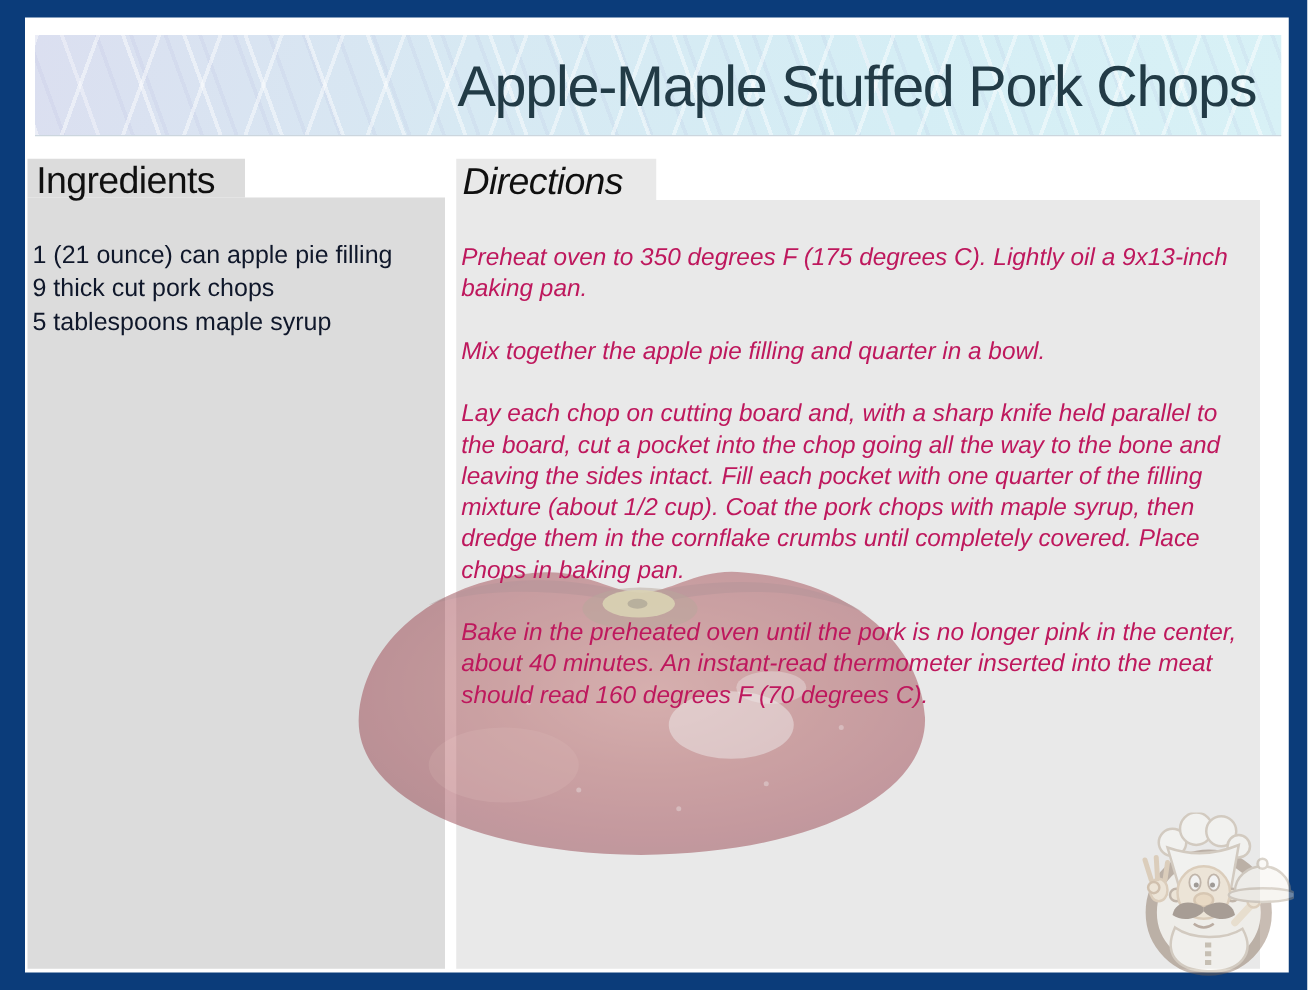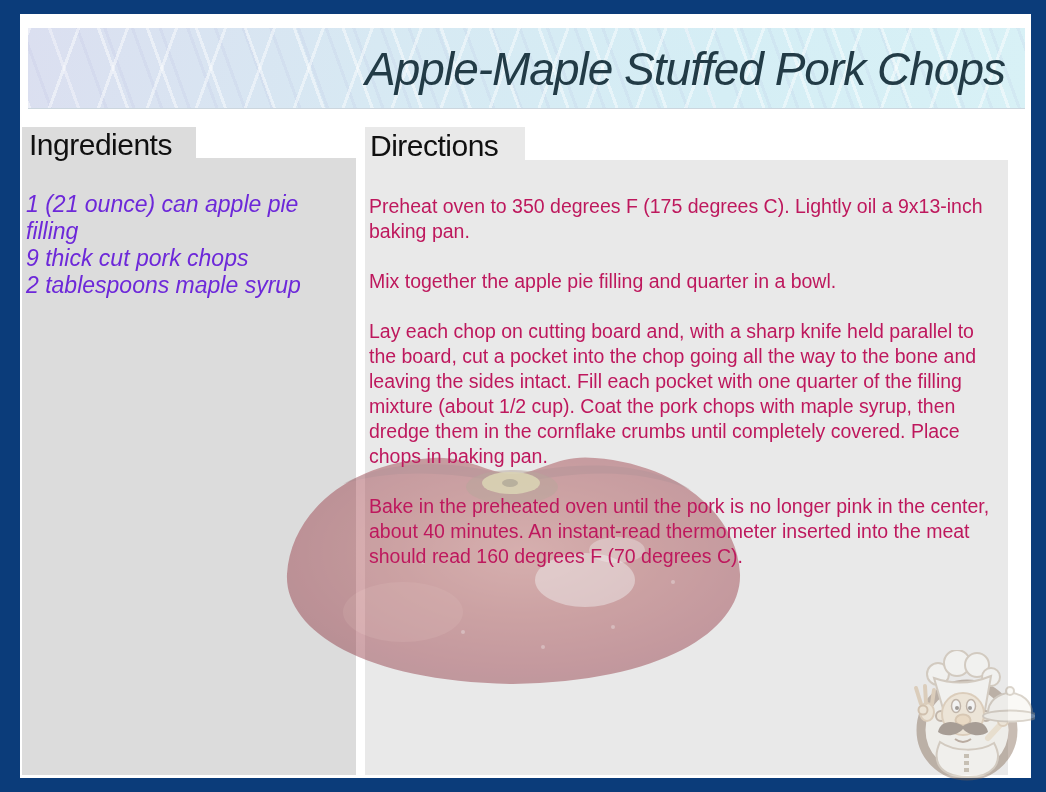--- a/index.html
+++ b/index.html
@@ -19,43 +19,42 @@
       repeating-linear-gradient(70deg,  rgba(255,255,255,0.45) 0 3px, rgba(255,255,255,0) 3px 46px),
       repeating-linear-gradient(110deg, rgba(255,255,255,0.45) 0 3px, rgba(255,255,255,0) 3px 46px),
       repeating-linear-gradient(70deg,  rgba(160,160,210,0.10) 20px 23px, rgba(255,255,255,0) 23px 46px),
       linear-gradient(100deg,#dbdff0 0%,#d7e9f3 35%,#d5eef5 70%,#d8f1f6 100%);
     border-bottom:1px solid #ccd6de;
   }
   .page-title{
     position:absolute;right:20px;top:0;height:80px;line-height:82px;
     font-size:46px;letter-spacing:-1px;color:var(--title-text,#223b46);
     white-space:nowrap;
-    font-style:italic;
   }
   
   .bg{position:absolute;}
   .bg-left-badge {left:2px;  top:113px;width:174px;height:31px;background:var(--left-panel-bg,#dcdcdc);}
   .bg-left-body  {left:2px;  top:144px;width:334px;bottom:3px; background:var(--left-panel-bg,#dcdcdc);}
   .bg-right-badge{left:345px;top:113px;width:160px;height:33px;background:var(--right-panel-bg,#e9e9e9);}
   .bg-right-body {left:345px;top:146px;width:643px;bottom:3px; background:var(--right-panel-bg,#e9e9e9);}
   
   .apple-art{position:absolute;left:263px;top:418px;opacity:0.40;}
   .chef-art {position:absolute;left:880px;top:636px;opacity:0.42;}
   
   .col-content{position:absolute;color:#1c1c1c;}
   .col-left-content {left:2px;  top:113px;width:334px;}
-  .col-right-content{left:345px;top:113px;width:643px;}
+  .col-right-content{left:345px;top:113px;width:643px;font-style:italic;}
   .section-heading{
     margin:0;font-size:30px;font-weight:400;letter-spacing:-0.5px;color:#101010;
     line-height:31px;padding:2px 0 0 7px;height:31px;
   }
   .col-right-content .section-heading{line-height:33px;height:33px;padding-left:5px;}
   .ingredient-list{
     list-style:none;margin:31px 0 0 0;padding:0 0 0 4px;
-    font-size:23px;line-height:27px;color:#6d28d9;font-style:italic;
+    font-size:20px;line-height:27px;color:#0f172a;
   }
   .direction-paragraphs p{
     margin:0 0 25px 0;padding:0 6px 0 4px;
     font-size:19.5px;line-height:25px;color:#be185d;
   }
   .direction-paragraphs p:first-child{margin-top:32px;}
 </style>
 </head>
 <body>
 
@@ -141,21 +140,21 @@
 
     <div class="header-band">
       <div class="page-title">Apple-Maple Stuffed Pork Chops</div>
     </div>
 
     <div class="col-content col-left-content">
       <h2 class="section-heading">Ingredients</h2>
       <ul class="ingredient-list">
         <li>1 (21 ounce) can apple pie filling</li>
         <li>9 thick cut pork chops</li>
-        <li>2 tablespoons maple syrup</li>
+        <li>5 tablespoons maple syrup</li>
       </ul>
     </div>
 
     <div class="col-content col-right-content">
       <h2 class="section-heading">Directions</h2>
       <div class="direction-paragraphs">
         <p>Preheat oven to 350 degrees F (175 degrees C). Lightly oil a 9x13-inch baking pan.</p>
         <p>Mix together the apple pie filling and quarter in a bowl.</p>
         <p>Lay each chop on cutting board and, with a sharp knife held parallel to the board, cut a pocket into the chop going all the way to the bone and leaving the sides intact. Fill each pocket with one quarter of the filling mixture (about 1/2 cup). Coat the pork chops with maple syrup, then dredge them in the cornflake crumbs until completely covered. Place chops in baking pan.</p>
         <p>Bake in the preheated oven until the pork is no longer pink in the center, about 40 minutes. An instant-read thermometer inserted into the meat should read 160 degrees F (70 degrees C).</p>

